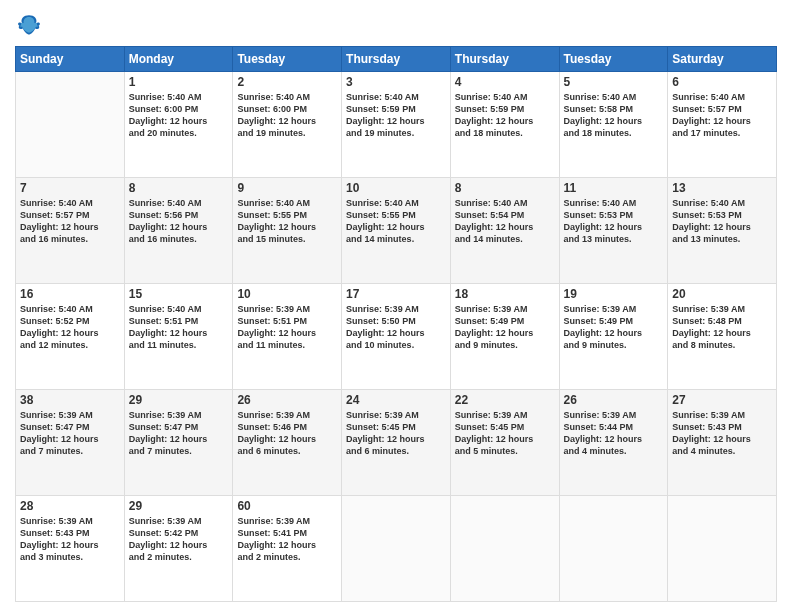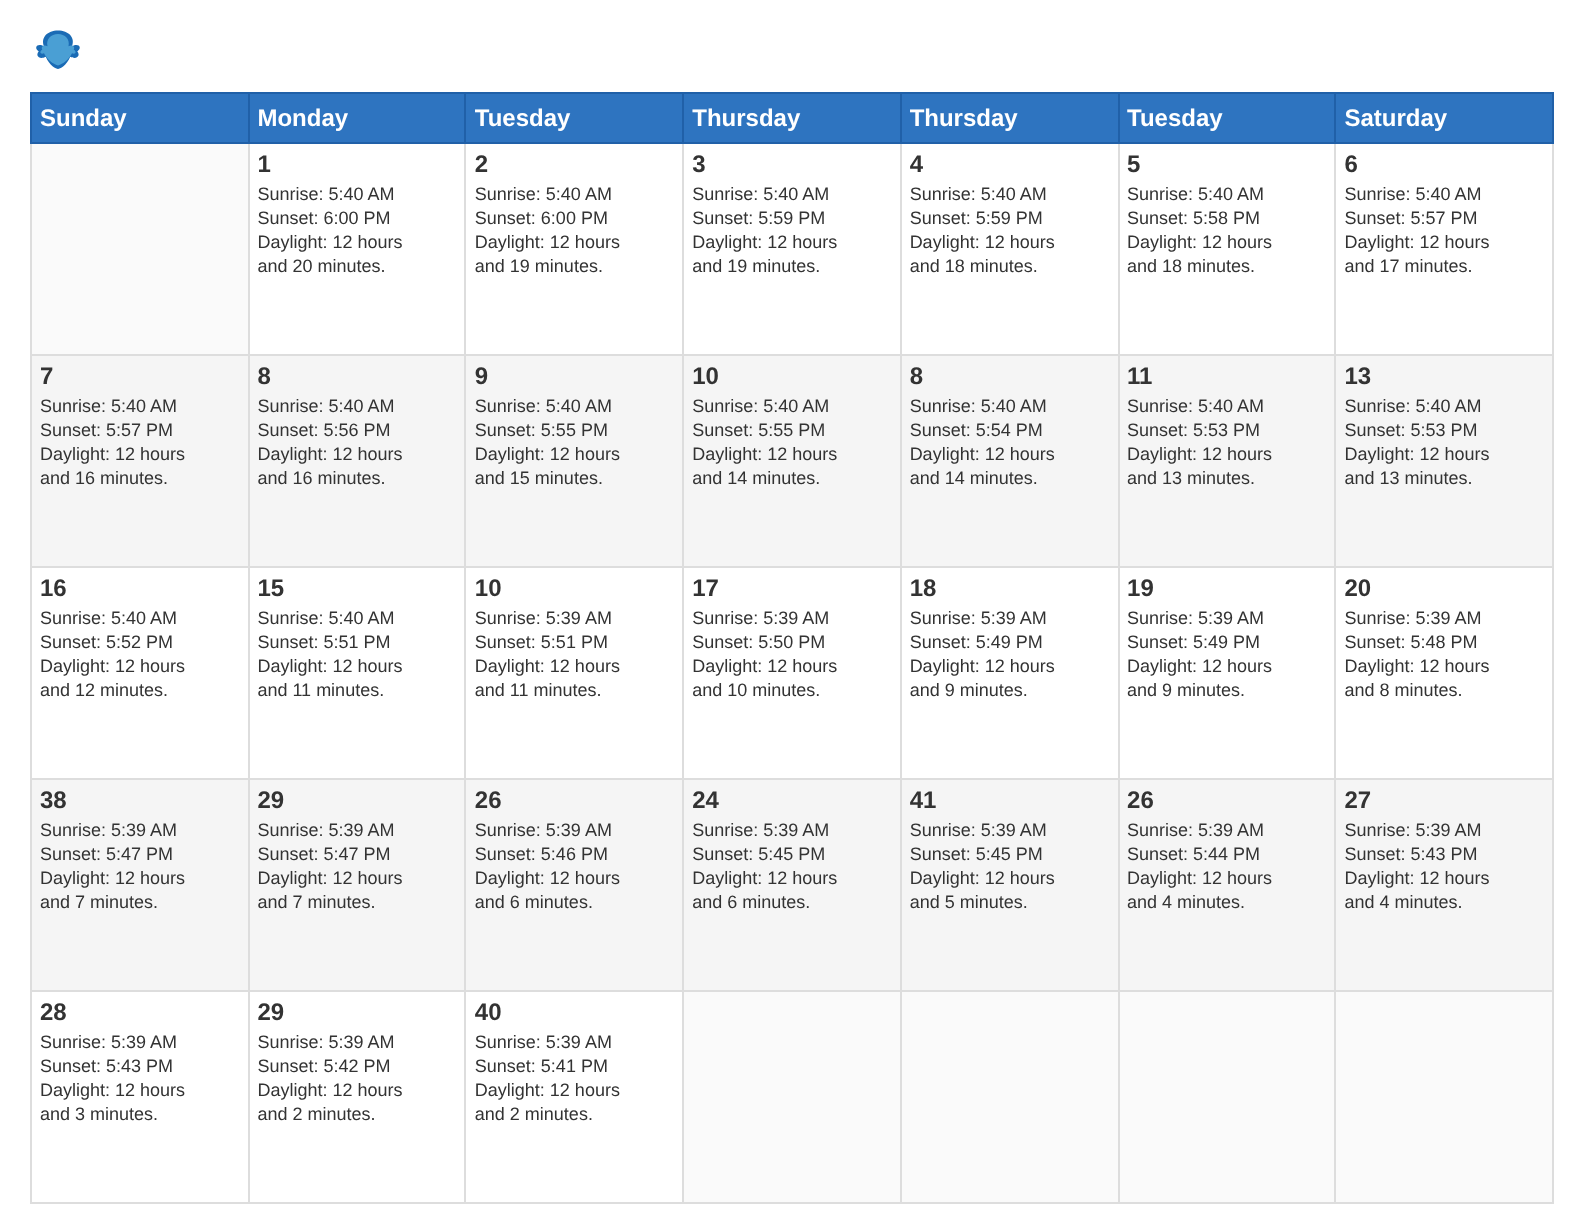--- a/index.html
+++ b/index.html
@@ -81,20 +81,21 @@
     .day-num {
       font-size: 12px;
       font-weight: bold;
       display: block;
       margin-bottom: 2px;
     }
     .cell-info {
       line-height: 1.35;
       font-size: 9px;
       color: #333;
+      font-weight: bold;
     }
     .empty-cell {
       background: #fafafa;
     }
     .row-shaded td {
       background: #f5f5f5;
     }
   </style>
 </head>
 <body>
@@ -300,21 +301,21 @@
 and 6 minutes.</div>
           </td>
           <td>
             <span class="day-num">24</span>
             <div class="cell-info" style="white-space: pre-line;">Sunrise: 5:39 AM
 Sunset: 5:45 PM
 Daylight: 12 hours
 and 6 minutes.</div>
           </td>
           <td>
-            <span class="day-num">41</span>
+            <span class="day-num">22</span>
             <div class="cell-info" style="white-space: pre-line;">Sunrise: 5:39 AM
 Sunset: 5:45 PM
 Daylight: 12 hours
 and 5 minutes.</div>
           </td>
           <td>
             <span class="day-num">26</span>
             <div class="cell-info" style="white-space: pre-line;">Sunrise: 5:39 AM
 Sunset: 5:44 PM
 Daylight: 12 hours
@@ -337,21 +338,21 @@
 and 3 minutes.</div>
           </td>
           <td>
             <span class="day-num">29</span>
             <div class="cell-info" style="white-space: pre-line;">Sunrise: 5:39 AM
 Sunset: 5:42 PM
 Daylight: 12 hours
 and 2 minutes.</div>
           </td>
           <td>
-            <span class="day-num">40</span>
+            <span class="day-num">60</span>
             <div class="cell-info" style="white-space: pre-line;">Sunrise: 5:39 AM
 Sunset: 5:41 PM
 Daylight: 12 hours
 and 2 minutes.</div>
           </td>
           <td class="empty-cell"></td>
           <td class="empty-cell"></td>
           <td class="empty-cell"></td>
           <td class="empty-cell"></td>
         </tr>

